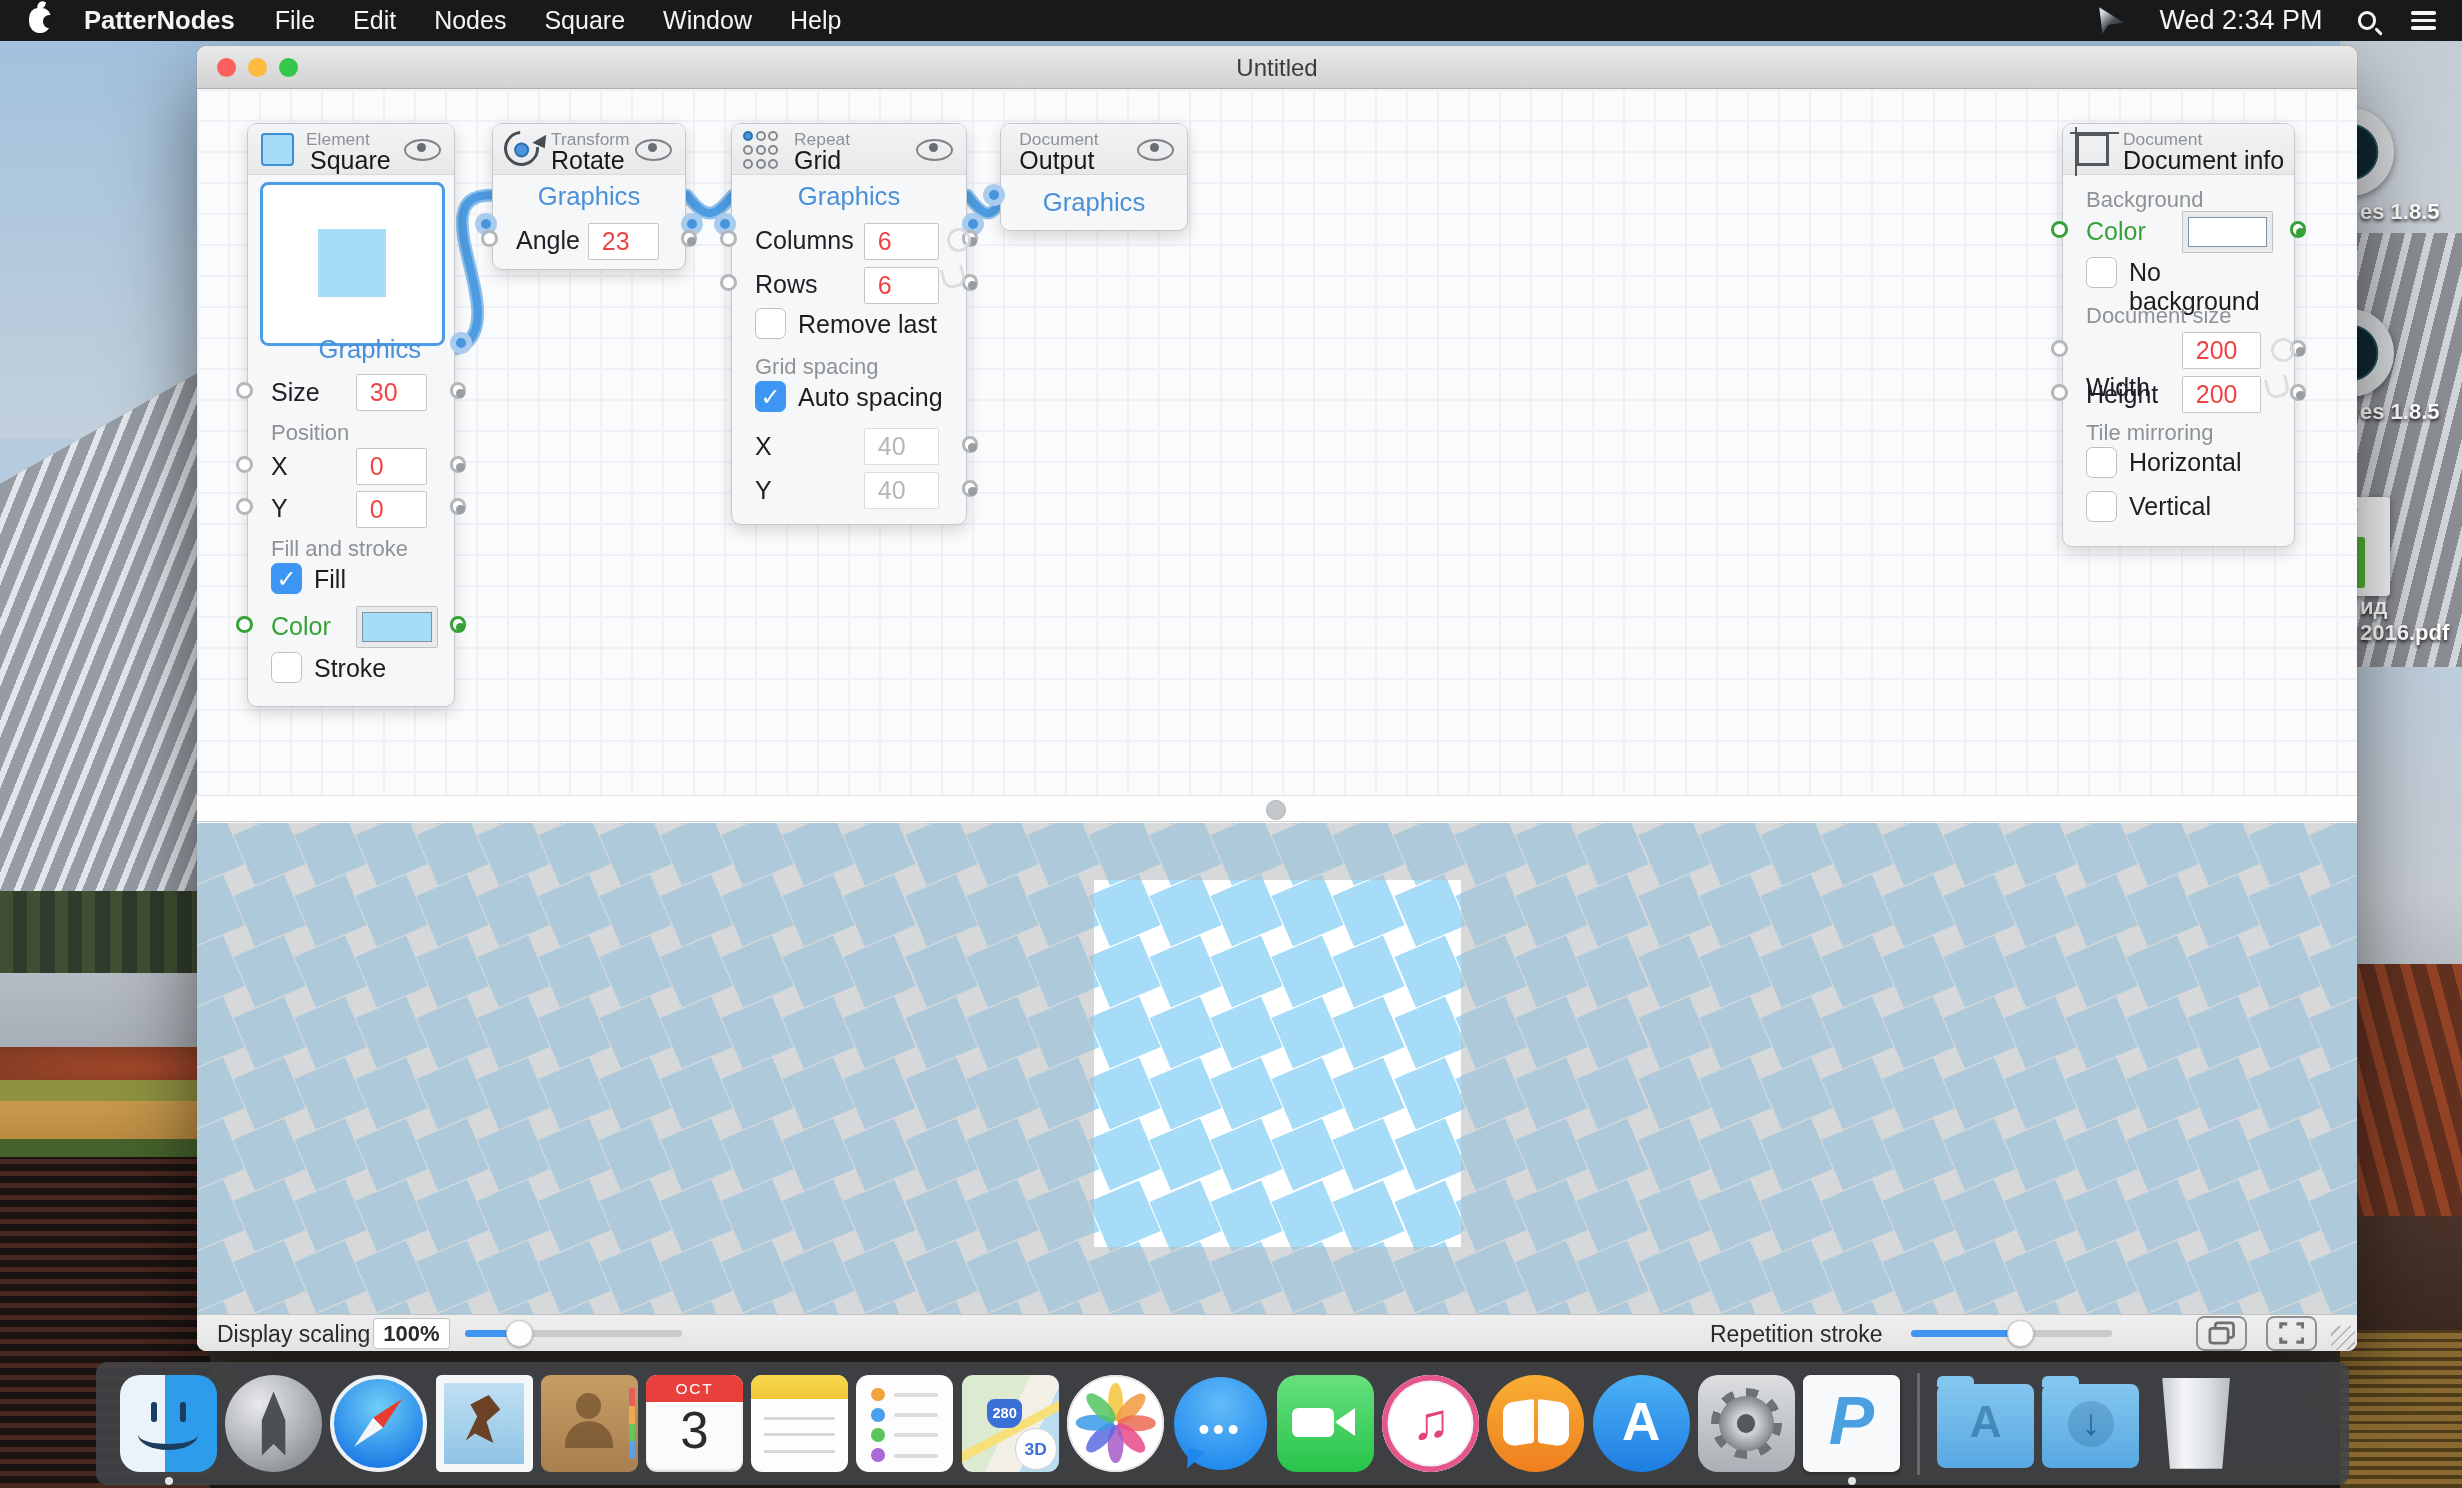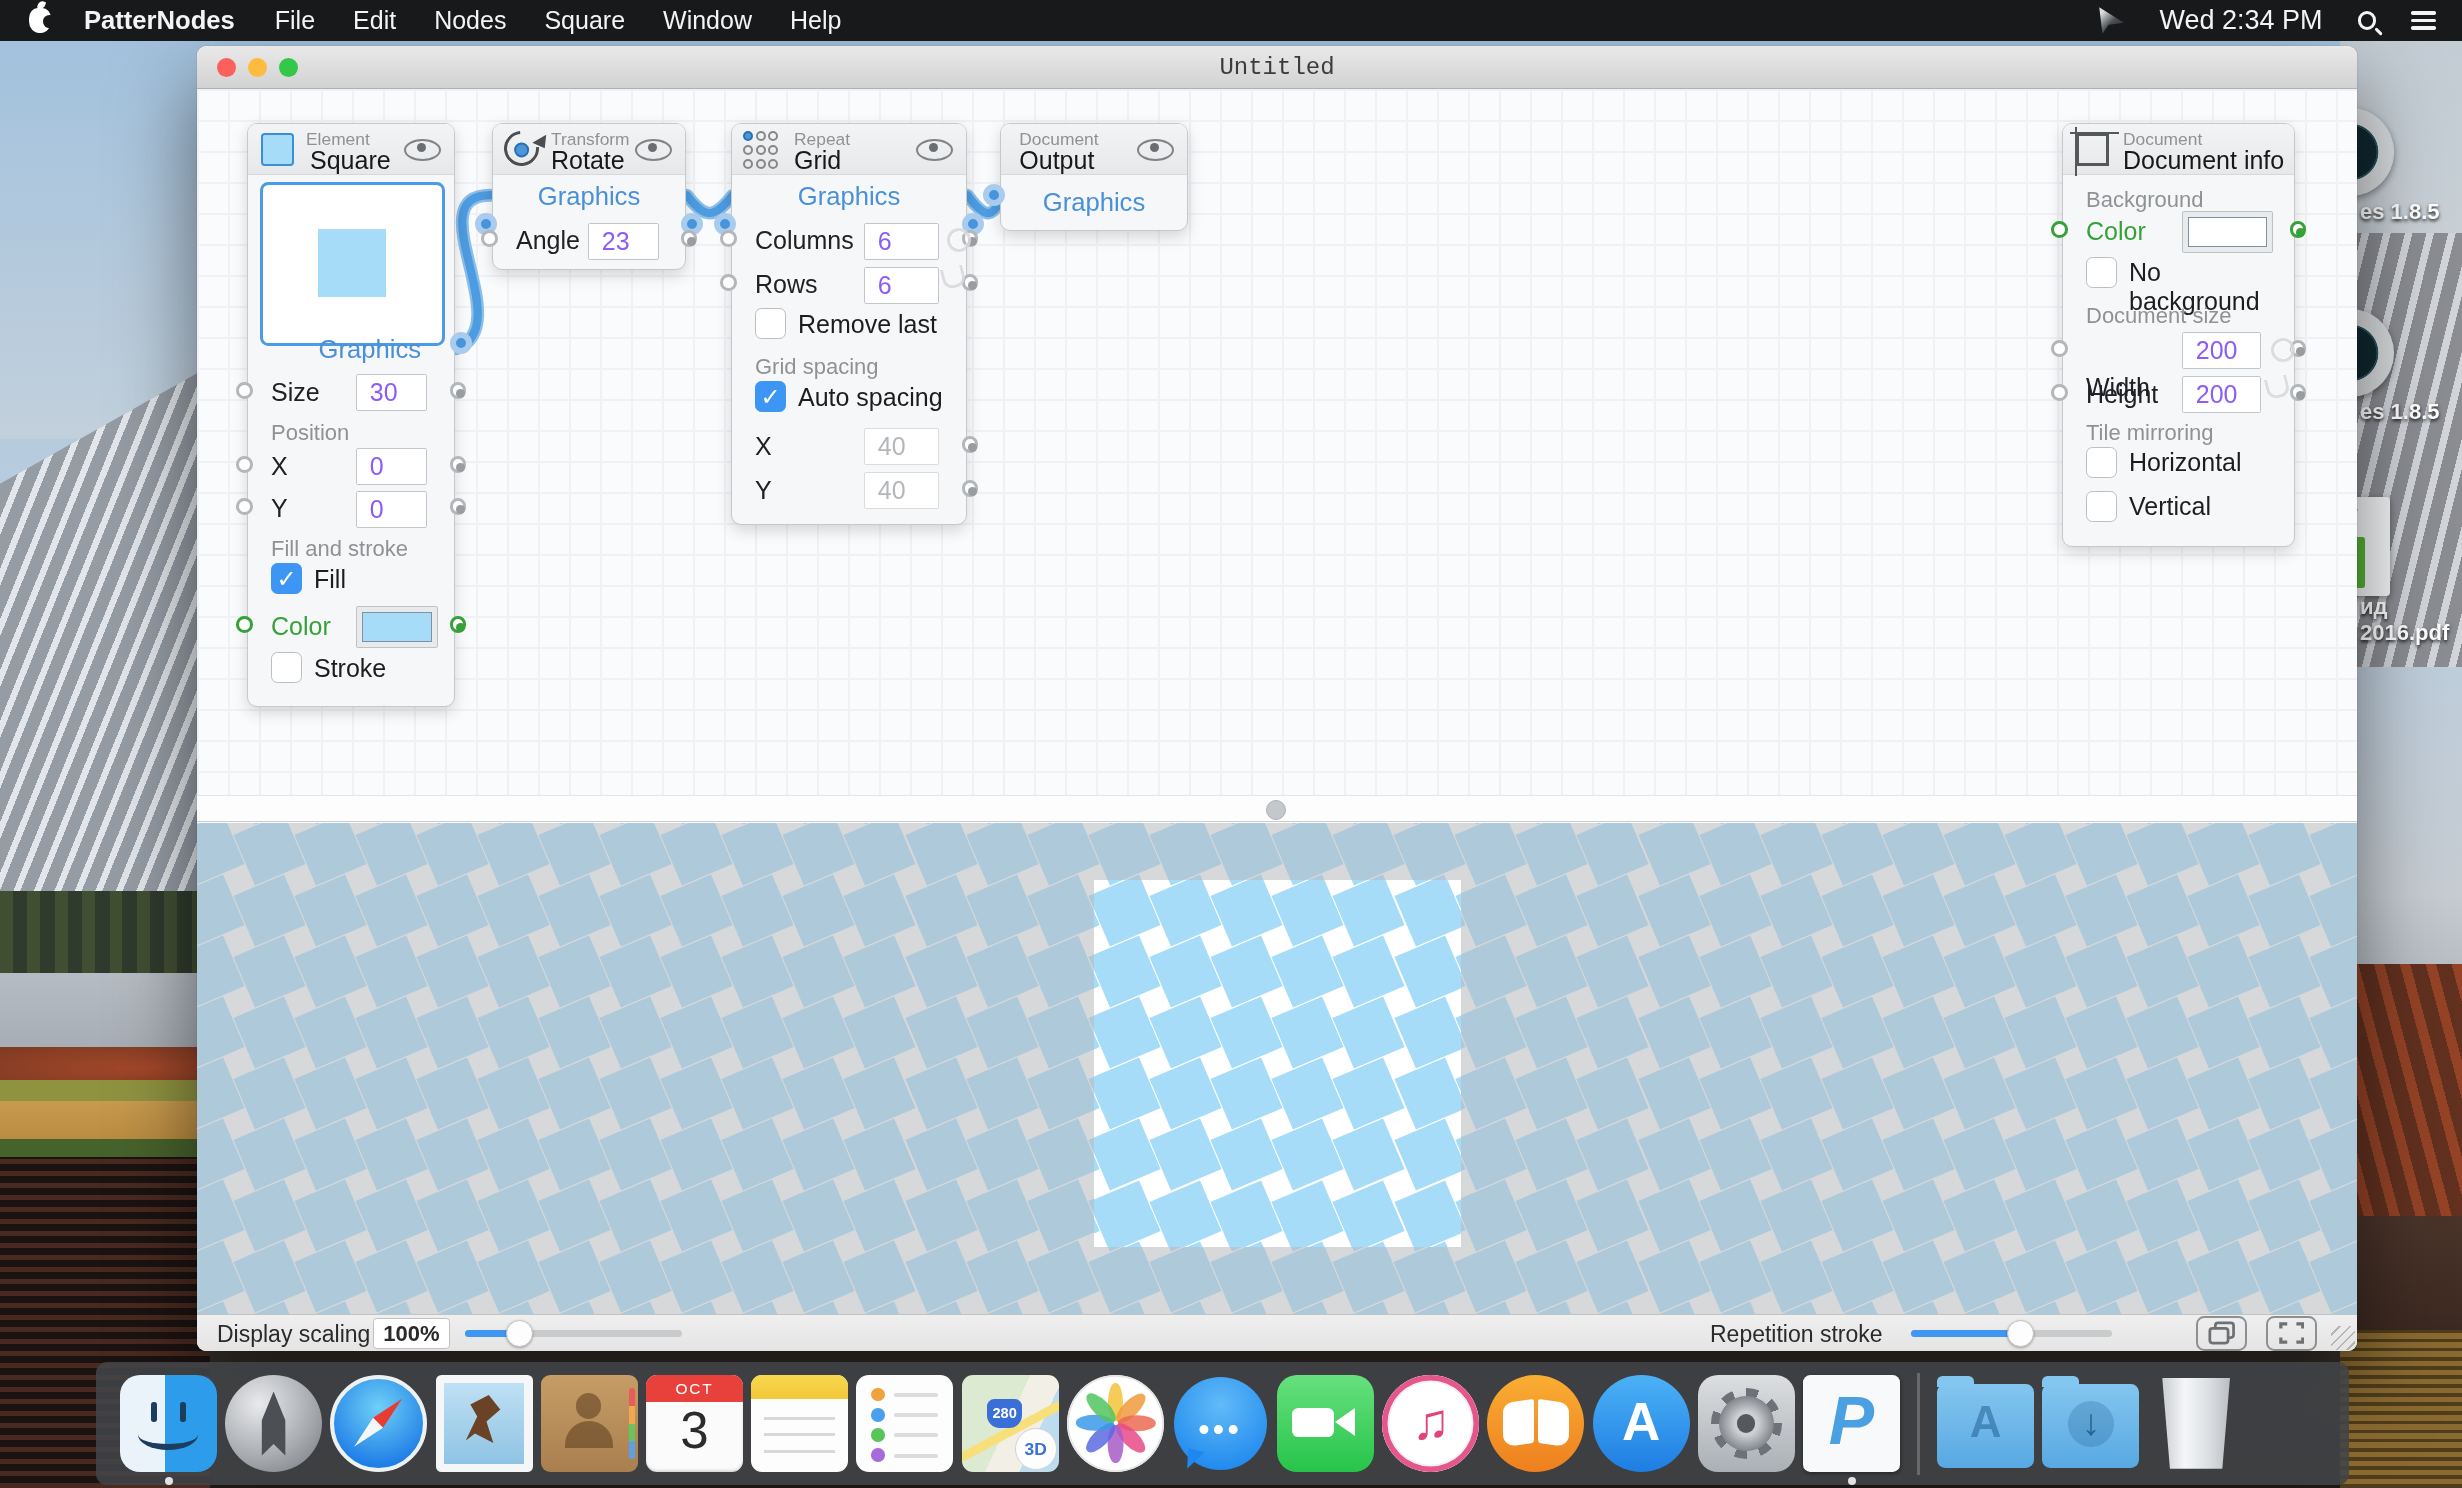--- a/index.html
+++ b/index.html
@@ -44,21 +44,21 @@
   .pdf-icon .pdf-green::after { content:""; position:absolute; left:9.1px; top:9.1px; width:25.6px; height:27.4px;
     background:#f4f5f6; border-radius:40% 60% 50% 50%; }
   .desk-label { position:absolute; color:#fff; font-size:22px; font-weight:bold; z-index:5;
     text-shadow:0 1.8px 3.7px rgba(0,0,0,.85); white-space:nowrap; }
 
   
   #window { position:absolute; left:197px; top:46px; width:2160px; height:1305px;
     border-radius:9.1px; overflow:hidden; z-index:10;
     box-shadow:0 37px 82px rgba(0,0,0,.5), 0 0 0.9px rgba(0,0,0,.6); background:#fafbfc; }
   #titlebar { position:absolute; left:0; top:0; width:100%; height:43px;
-    background:linear-gradient(#e9e9e9,#d2d2d2); border-bottom:0.9px solid #b0b0b0;font-family:Liberation Mono, monospace; }
+    background:linear-gradient(#e9e9e9,#d2d2d2); border-bottom:0.9px solid #b0b0b0; }
   .tl-btn { position:absolute; top:12px; width:19px; height:19px; border-radius:50%; }
   #titlebar .title { position:absolute; left:0; right:0; top:8.2px; text-align:center;
     font-size:24px; color:#3c3c3e; }
 
   
   #canvas { position:absolute; left:0; top:43px; width:2160px; height:707px; background:#fafbfc;
     background-image:linear-gradient(#eff1f4 1.8px,transparent 1.8px),linear-gradient(90deg,#eff1f4 1.8px,transparent 1.8px);
     background-size:31px 31px; }
   #cables { position:absolute; left:0; top:0; z-index:1; }
   .node { position:absolute; background:#f6f7f8; border:1.8px solid #c6c9cc; border-radius:10px;
@@ -68,21 +68,21 @@
   .node-cat { position:absolute; top:4.6px; font-size:17.4px; color:#8f9295; }
   .node-title { position:absolute; top:22px; font-size:25px; color:#17181a; }
   .eye { position:absolute; width:37px; height:22px; border:2.7px solid #818487; border-radius:50%; }
   .eye::after { content:""; position:absolute; left:11px; top:2.7px; width:9.1px; height:9.1px;
     border-radius:50%; background:#6b6e71; }
   .g-label { position:absolute; font-size:25.6px; color:#4a90d8; }
   .plabel { position:absolute; font-size:25px; color:#202124; }
   .slabel { position:absolute; font-size:22px; color:#8f9295; }
   .glabel-green { position:absolute; font-size:25px; color:#36a138; }
   .nin { position:absolute; height:37px; border:1.8px solid #c3c6c8; background:#fff;
-    font-family:inherit; font-size:25px; color:#8b5cf6; padding-left:12.8px; border-radius:1.8px; }
+    font-family:inherit; font-size:25px; color:#ef4444; padding-left:12.8px; border-radius:1.8px; }
   .nin.dis { color:#b4b7ba; border-color:#dadcdd; }
   .cb { position:absolute; width:31px; height:31px; border-radius:6.4px; background:#fff; border:1.8px solid #bcbfc2; }
   .cb.checked { background:#3e96f4; border-color:#3e96f4; }
   .cb.checked::after { content:"✓"; position:absolute; left:4.6px; top:0.9px; color:#fff; font-size:24px; font-weight:bold; }
   .cblabel { position:absolute; font-size:25px; color:#1c1d1f; }
   .port { position:absolute; border-radius:50%; }
   .port.notch { width:16.5px; height:16.5px; background:#fdfdfd; border:3.2px solid #b4b7ba; }
   .port.dot { width:16.5px; height:16.5px; background:#fdfdfd; border:3.2px solid #b4b7ba; }
   .port.dot::after { content:""; position:absolute; left:3.7px; top:3.7px; width:9.1px; height:9.1px;
     border-radius:50%; background:#9a9da0; }

